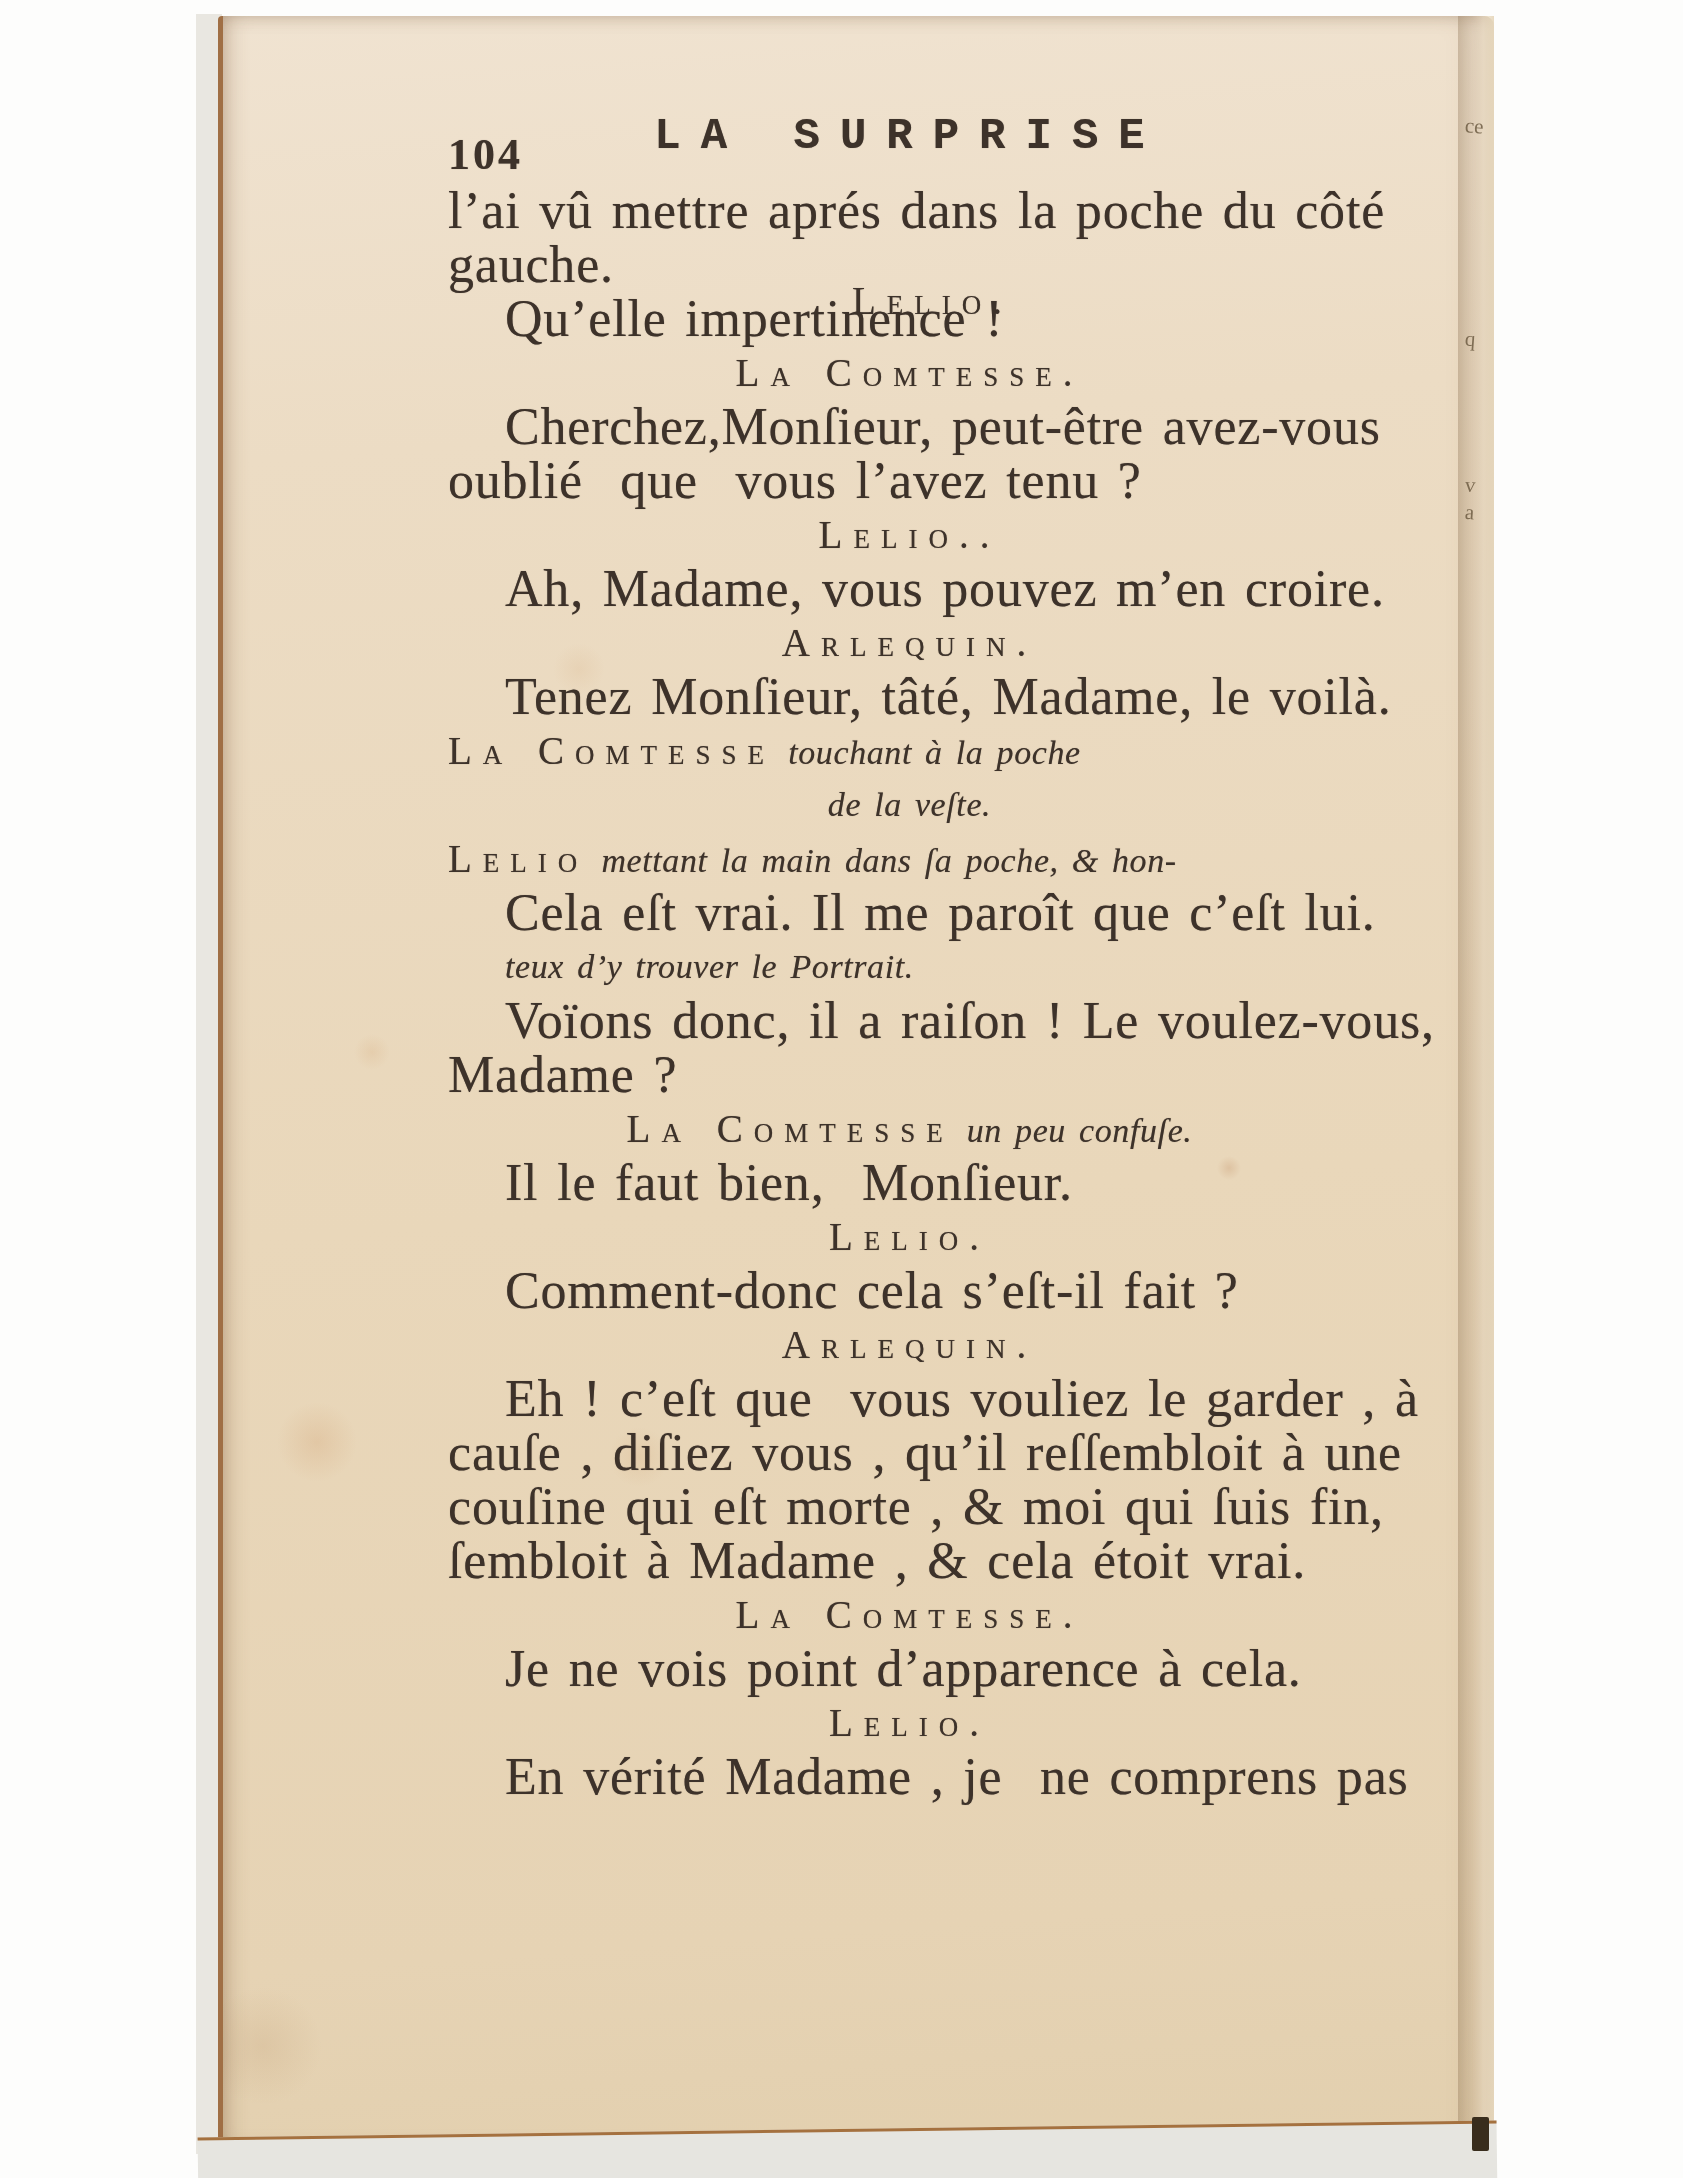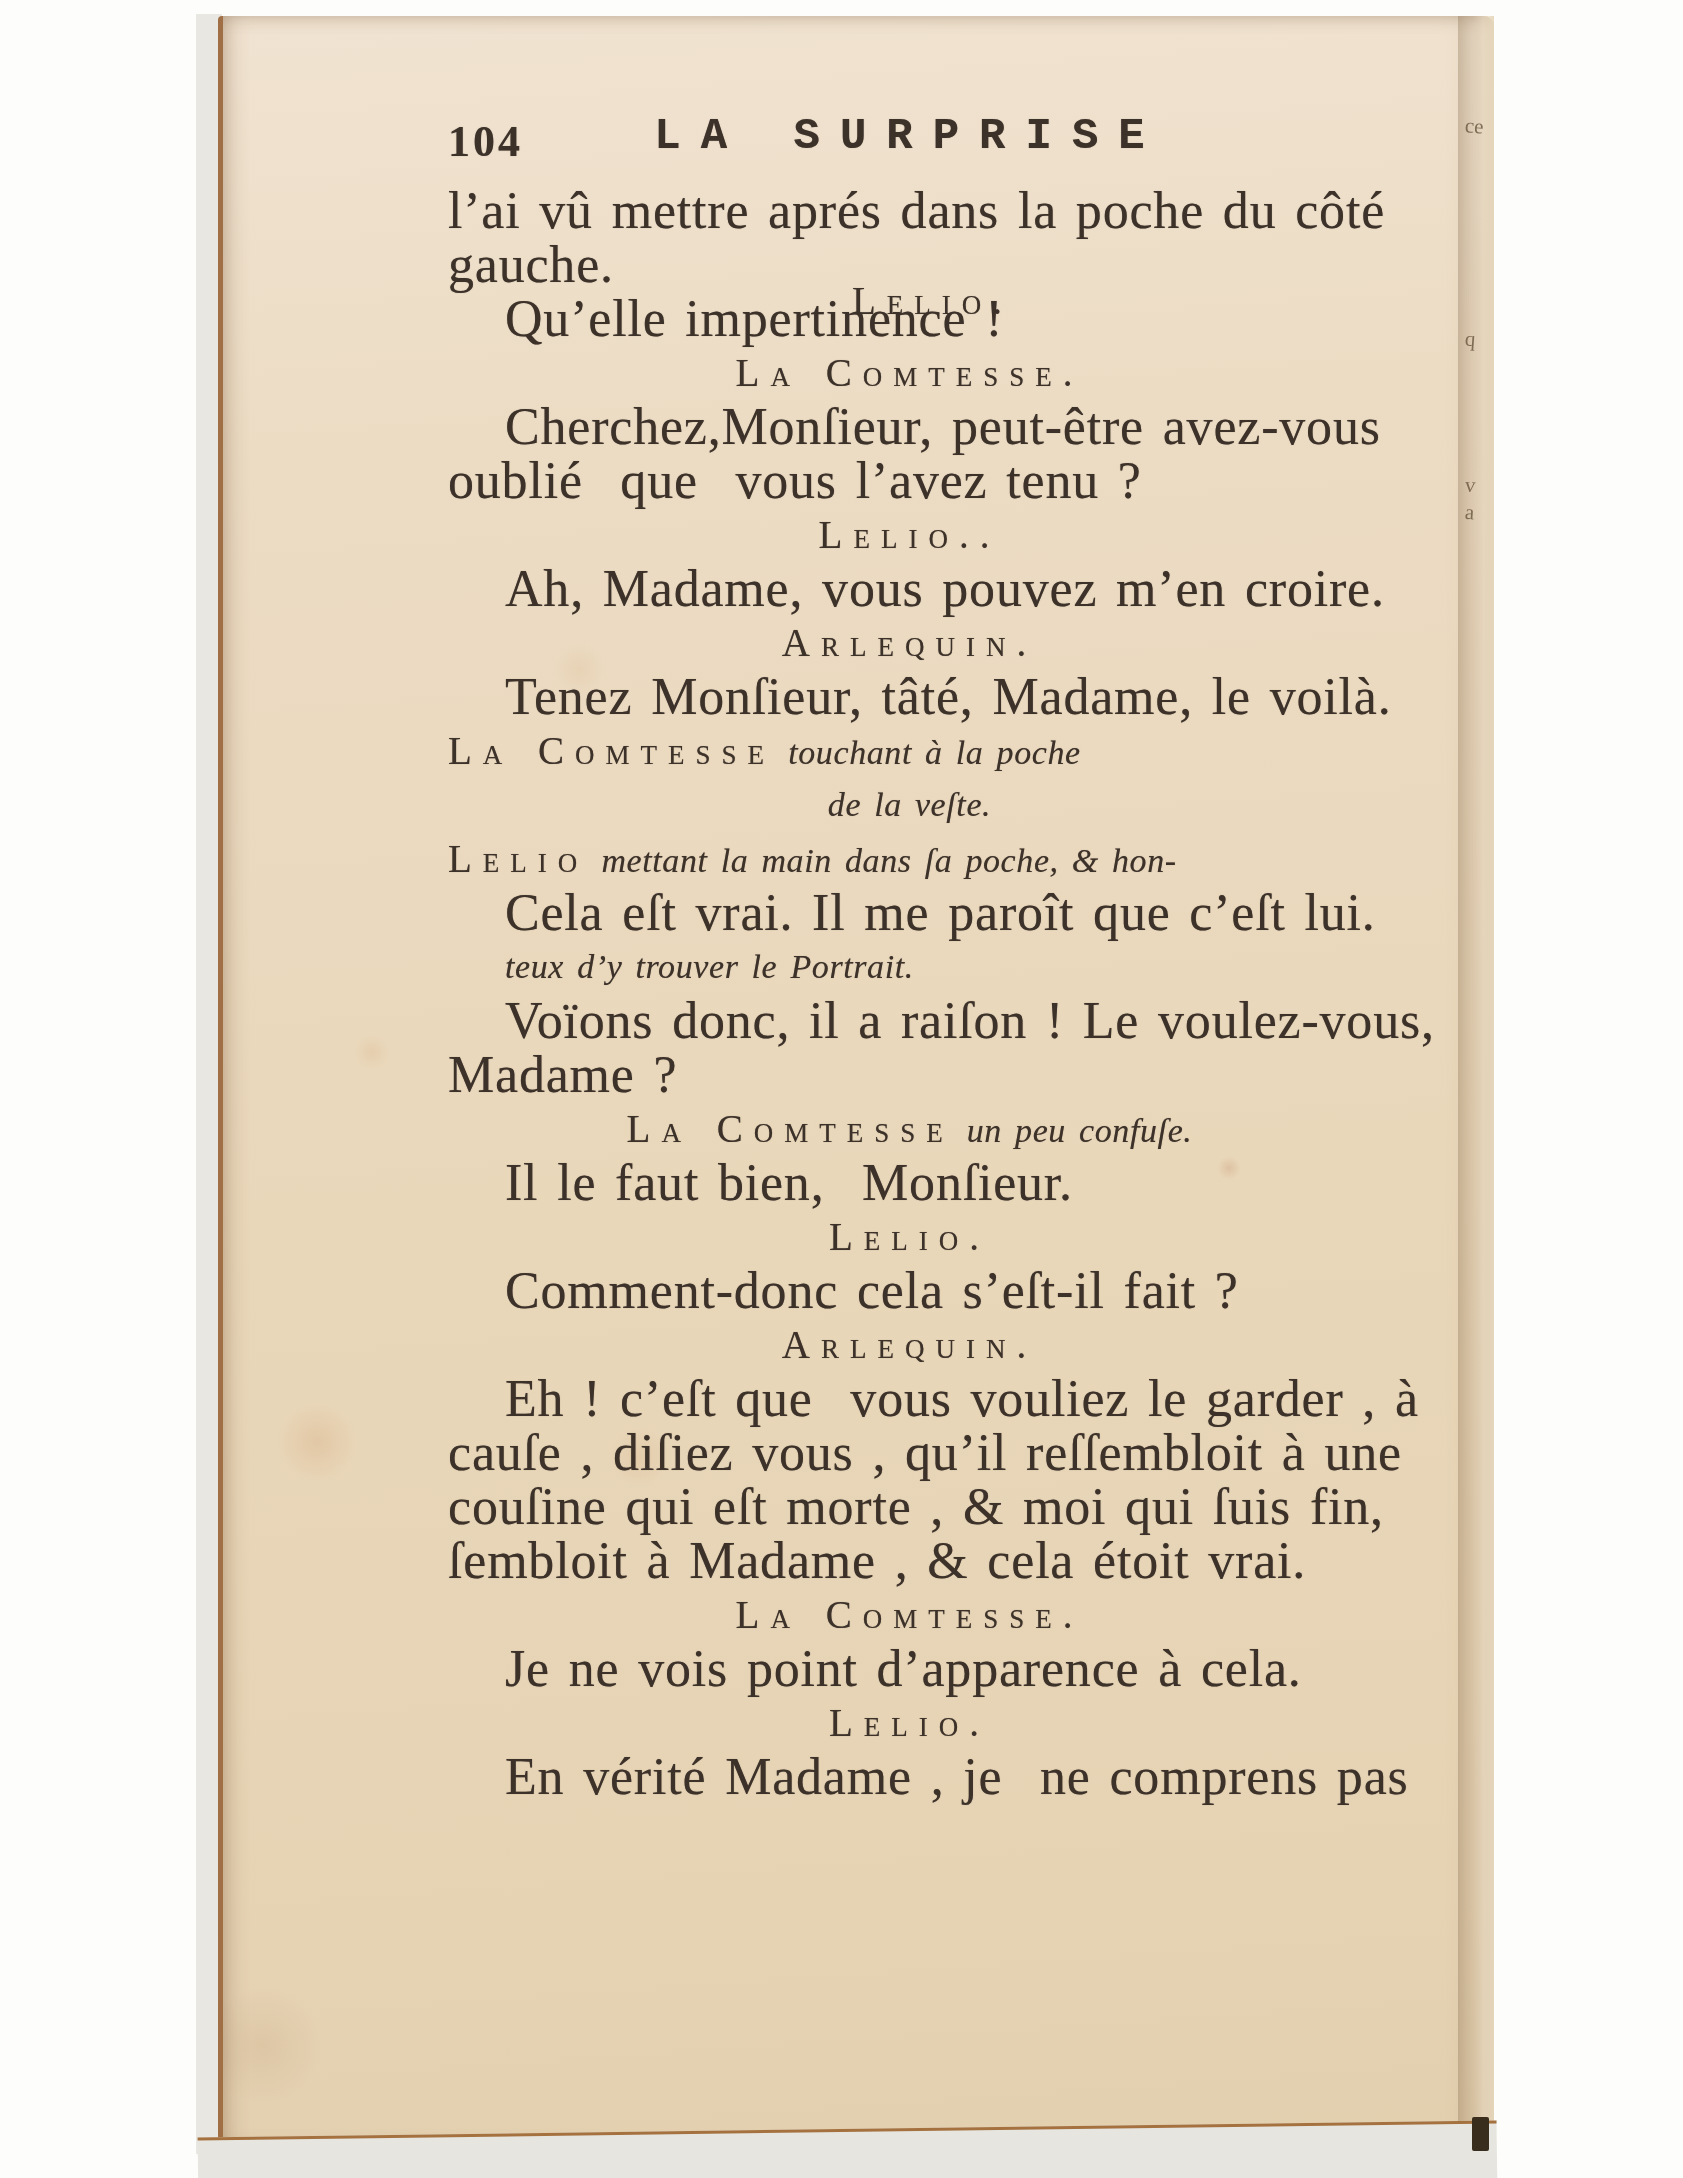--- a/index.html
+++ b/index.html
@@ -41,21 +41,21 @@
       rgba(238,224,200,0.55) 70%,
       rgba(230,215,188,0.95) 100%);
   }
   .frag{
     position:absolute;left:7px;
     font-size:21px;color:#6e5d44;font-family:"Liberation Serif",serif;
     text-shadow:none;opacity:.85;transform:rotate(4deg);
   }
 
   .header{position:absolute;left:225px;top:95px;width:923px;height:63px;}
-  .pagenum{position:absolute;left:0;top:5px;font-size:44px;letter-spacing:3px;font-weight:bold;}
+  .pagenum{position:absolute;left:0;top:18px;font-size:44px;letter-spacing:3px;font-weight:bold;}
   .running-title{display:block;text-align:center;font-size:44px;font-weight:bold;letter-spacing:20px;font-family:Liberation Mono, monospace;}
 
   .text-col{position:absolute;left:225px;top:168px;width:923px;}
   .line{height:54px;line-height:54px;white-space:pre;position:relative;}
   .line.indent{padding-left:57px;}
   .line.center{text-align:center;}
   .line.split .speaker{position:absolute;left:404px;top:0;}
 
   .body{font-size:52px;letter-spacing:0.8px;word-spacing:5px;}
   .speaker{font-variant:small-caps;font-size:39px;letter-spacing:11px;word-spacing:4px;margin-top:36px;}

